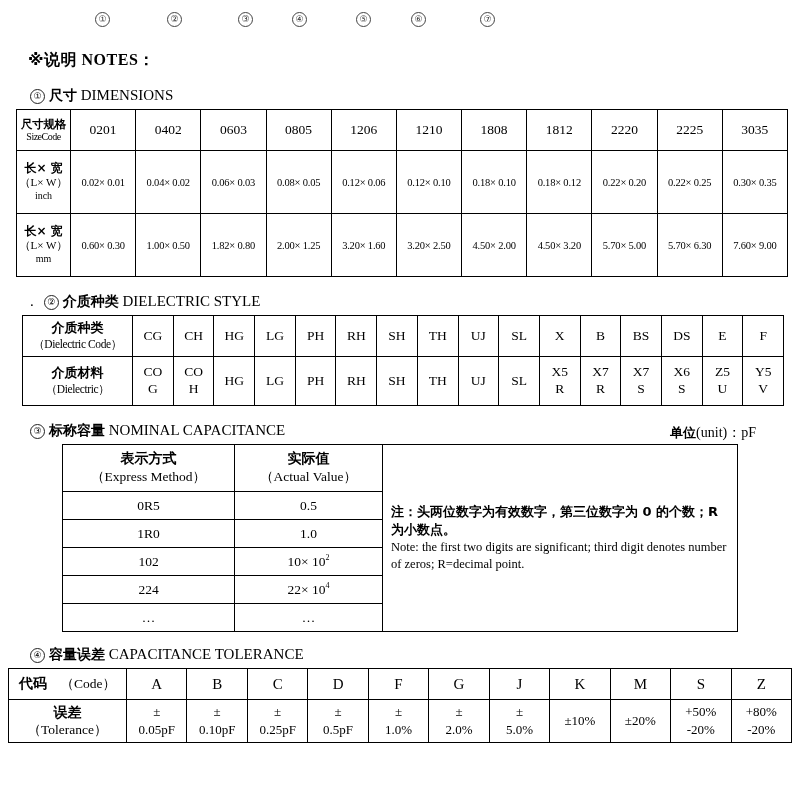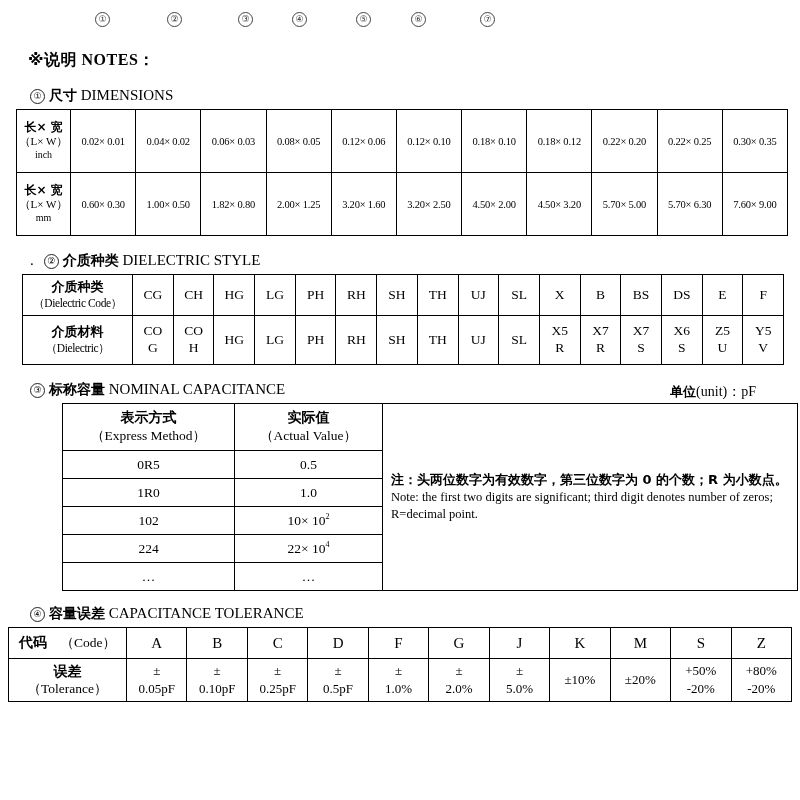--- a/index.html
+++ b/index.html
@@ -152,21 +152,21 @@
     position: absolute;
     right: 32px;
     top: -20px;
     font-size: 14px;
     white-space: nowrap;
   }
   .unit-label .cn { font-weight: bold; font-size: 13px; }
 
   #nom-table {
     margin-left: 46px;
-    width: 736px;
+    width: 676px;
     font-size: 14px;
   }
   #nom-table .hcell {
     height: 44px;
     line-height: 1.35;
     width: 172px;
   }
   #nom-table .hcell .l1 {
     display: block;
     font-family: "DejaVu Sans", sans-serif;
@@ -243,20 +243,37 @@
       <col>
       <col>
       <col>
       <col>
       <col>
       <col>
       <col>
       <col>
   </colgroup>
   <tbody>
+    <tr>
+      <td class="rowhead sizehead">
+        <span class="l1">尺寸规格</span>
+        <span class="l2">SizeCode</span>
+      </td>
+      <td class="code">0201</td>
+      <td class="code">0402</td>
+      <td class="code">0603</td>
+      <td class="code">0805</td>
+      <td class="code">1206</td>
+      <td class="code">1210</td>
+      <td class="code">1808</td>
+      <td class="code">1812</td>
+      <td class="code">2220</td>
+      <td class="code">2225</td>
+      <td class="code">3035</td>
+    </tr>
     <tr>
       <td class="rowhead">
         <div class="l1">长× 宽</div>
         <div class="l2">（L× W）</div>
         <div class="l3">inch</div>
       </td>
       <td class="val">0.02× 0.01</td>
       <td class="val">0.04× 0.02</td>
       <td class="val">0.06× 0.03</td>
       <td class="val">0.08× 0.05</td>

